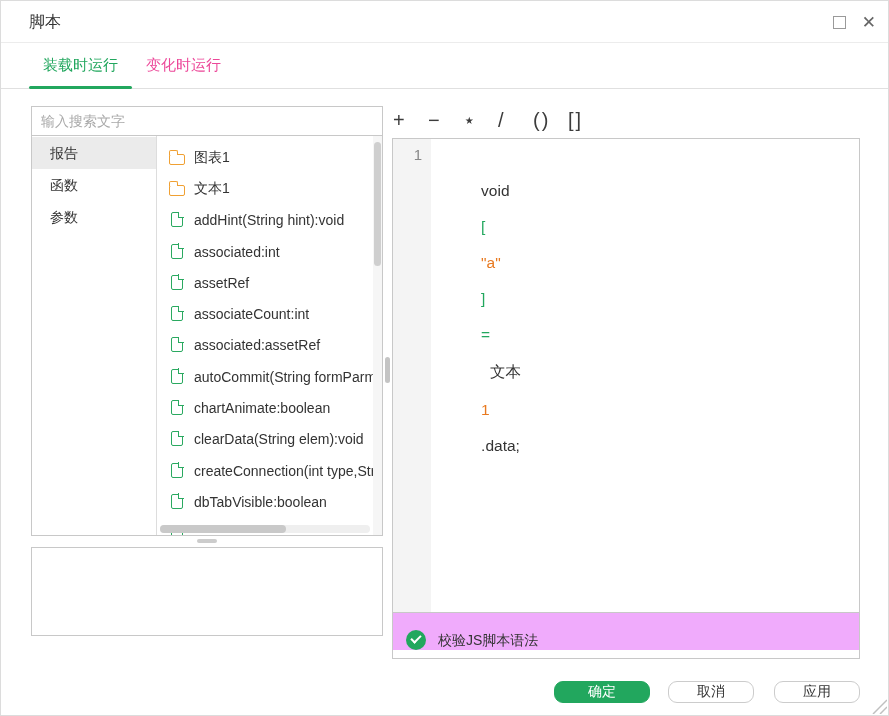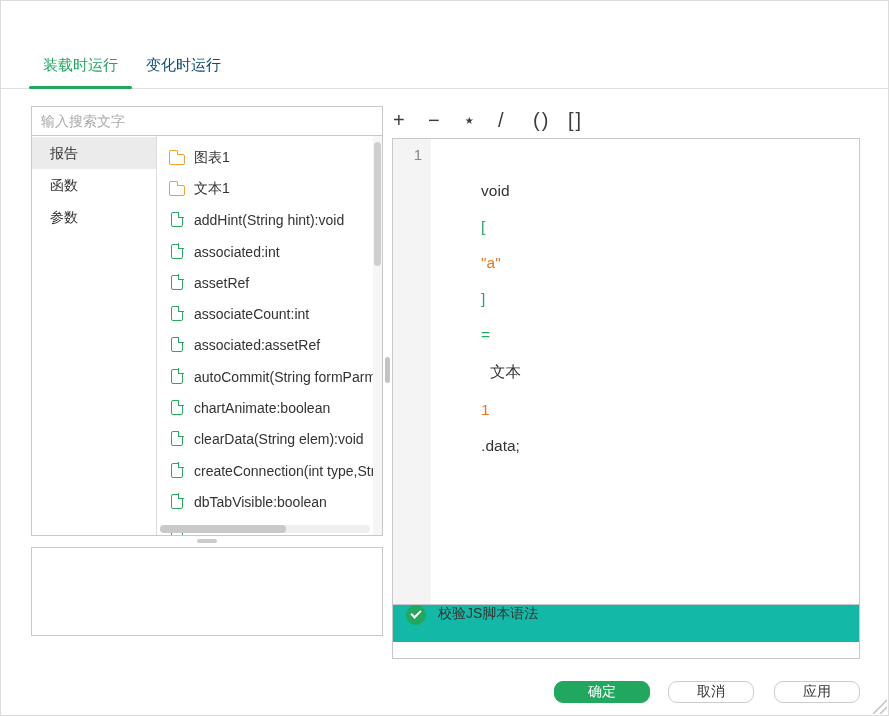--- a/index.html
+++ b/index.html
@@ -9,21 +9,21 @@
 
   
   .titlebar { position:absolute; left:0; top:0; width:100%; height:42px; border-bottom:1px solid #ececec; }
   .title { position:absolute; left:28px; top:0; line-height:42px; font-size:16px; color:#333; }
   .win-controls { position:absolute; right:12px; top:0; height:42px; display:flex; align-items:center; gap:16px; }
   .ico-max { width:13px; height:13px; border:1px solid #9a9a9a; display:inline-block; cursor:pointer; }
   .ico-close { font-size:17px; color:#666; line-height:1; cursor:pointer; }
 
   
   .tabbar { position:absolute; left:0; top:42px; width:100%; height:46px; border-bottom:1px solid #e0e0e0; padding-left:28px; display:flex; }
-  .tab { position:relative; display:inline-flex; align-items:center; padding:0 14px; font-size:15px; color:#0c4a6e; cursor:pointer; }
+  .tab { position:relative; display:inline-flex; align-items:center; padding:0 14px; font-size:15px; color:#ec4899; cursor:pointer; }
   .tab.active { color:#22a75e; }
   .tab.active::after { content:""; position:absolute; left:0; right:0; bottom:-1px; height:3px; background:#22a75e; border-radius:2px; }
 
   
   .search { position:absolute; left:30px; top:105px; width:352px; height:30px; border:1px solid #c8c8c8; padding:0 9px; font-size:14px; color:#14532d; outline:none; font-family:inherit; }
   .search::placeholder { color:#a9a9a9; }
   .left-body { position:absolute; left:30px; top:134px; width:352px; height:401px; border:1px solid #c8c8c8; display:flex; background:#fff; }
   .cats { width:125px; border-right:1px solid #ddd; padding-top:1px; }
   .cat { height:32px; line-height:32px; padding-left:18px; font-size:14px; color:#333; cursor:pointer; }
   .cat.selected { background:#ebebeb; }
@@ -49,38 +49,45 @@
   .bottom-box { position:absolute; left:30px; top:546px; width:352px; height:89px; border:1px solid #c8c8c8; background:#fff; }
 
   
   .op-toolbar { position:absolute; left:392px; top:104px; height:30px; display:flex; align-items:center; }
   .op { width:35px; font-size:20px; color:#3c3c3c; letter-spacing:2px; cursor:pointer; font-weight:500; }
   .editor { position:absolute; left:391px; top:137px; width:468px; height:521px; border:1px solid #c8c8c8; background:#fff; }
   .gutter { position:absolute; left:0; top:0; bottom:38px; width:38px; background:#f4f4f4; }
   .lineno { padding:7px 9px 0 0; text-align:right; font-size:15px; color:#888; }
   .code-area { position:absolute; left:38px; top:0; right:0; bottom:38px; cursor:text; }
   .code-line { position:absolute; left:7px; top:7px; font-size:15.5px; white-space:pre; }
-  .statusbar { position:absolute; left:0; right:0; bottom:16px; height:38px; border-top:1px solid #c8c8c8; display:flex; align-items:flex-start; gap:12px; padding-left:13px; background:#14b8a6; }
+  .statusbar { position:absolute; left:0; right:0; bottom:8px; height:38px; border-top:1px solid #c8c8c8; display:flex; align-items:flex-end; gap:12px; padding-left:13px; background:#f0abfc; }
   .ico-check { width:20px; height:20px; border-radius:50%; background:#22a75e; position:relative; flex:0 0 auto; cursor:pointer; }
   .ico-check::after { content:""; position:absolute; left:5px; top:5px; width:8px; height:4px; border-left:2px solid #fff; border-bottom:2px solid #fff; transform:rotate(-45deg); }
   .status-label { font-size:14px; color:#333; }
 
   
   .btn { position:absolute; top:680px; height:22px; font-size:14px; font-family:inherit; border-radius:9px; cursor:pointer; }
   .btn-ok { left:553px; width:96px; background:#22a75e; border:1px solid #22a75e; color:#fff; }
   .btn-cancel { left:667px; width:86px; background:#fff; border:1px solid #ccc; color:#333; }
   .btn-apply { left:773px; width:86px; background:#fff; border:1px solid #ccc; color:#333; }
 
   .resize-grip { position:absolute; right:1px; bottom:1px; width:17px; height:17px; cursor:nwse-resize; }
 </style>
 </head>
 <body>
 
 <div id="dialog">
 
+  <div class="titlebar">
+    <div class="title">脚本</div>
+    <div class="win-controls">
+      <span class="ico-max"></span>
+      <span class="ico-close">✕</span>
+    </div>
+  </div>
 
   <div class="tabbar">
 
       <div class="tab active">
         <span>装载时运行</span>
       </div>
 
       <div class="tab">
         <span>变化时运行</span>
       </div>

